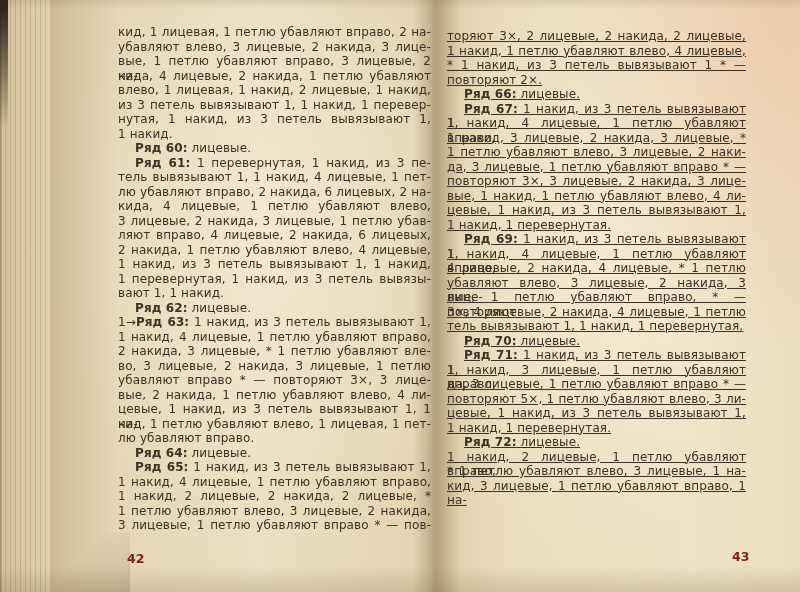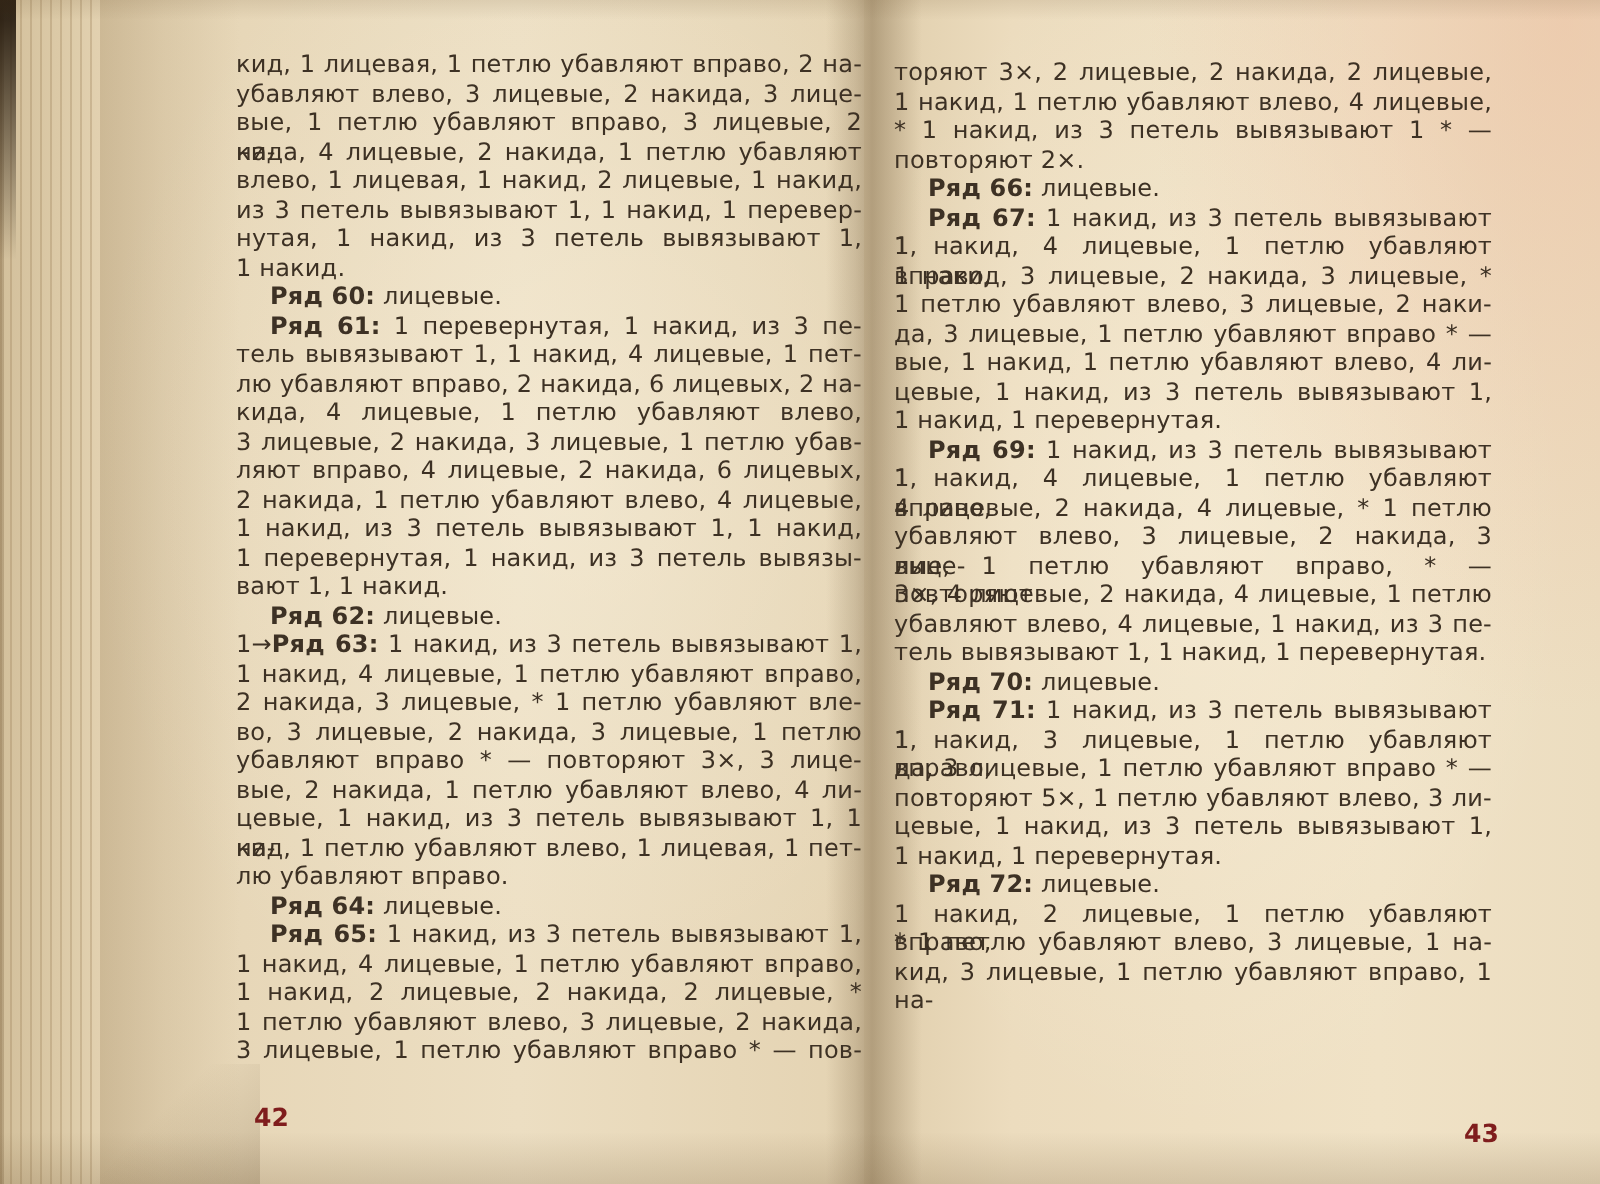--- a/index.html
+++ b/index.html
@@ -32,29 +32,29 @@
      background:linear-gradient(180deg, rgba(0,0,0,0) 0%, rgba(110,85,50,.20) 100%);}
   .bottom-left-shade{position:absolute;left:0;bottom:0;width:130px;height:60px;
      background:linear-gradient(135deg, rgba(0,0,0,0) 55%, rgba(100,78,46,.22) 100%);}
   .top-shade{position:absolute;left:0;top:0;width:800px;height:10px;
      background:linear-gradient(180deg, rgba(120,95,60,.14) 0%, rgba(0,0,0,0) 100%);}
 
   
   .text-col{position:absolute;color:#3d3124;font-size:12px;line-height:14.5px;
      letter-spacing:.1px;}
   .text-col.left{left:118px;top:25px;width:313px;}
-  .text-col.right{left:447px;top:29px;width:299px;}
+  .text-col.right{left:447px;top:29px;width:299px;text-decoration:underline;}
   .ln{text-align:justify;text-align-last:justify;height:14.5px;overflow:visible;white-space:nowrap0;}
   .ln.end{text-align-last:left;}
   .ln.ind{text-indent:17px;}
   .b{font-weight:bold;}
   .pre{font-weight:normal;}
   .pgnum{position:absolute;font-weight:bold;font-size:12.5px;color:#7f1d1d;}
   .pgnum.left{left:127px;top:551px;}
-  .pgnum.right{left:732px;top:549px;margin-top:10px;}
+  .pgnum.right{left:732px;top:549px;}
 </style>
 </head>
 <body>
 
 <div class="stage">
 
   <div class="page-left-surface"></div>
   <div class="page-right-surface"></div>
   <div class="edge-stripes"></div>
   <div class="edge-curve"></div>
@@ -105,30 +105,30 @@
       <div class="ln">торяют 3×, 2 лицевые, 2 накида, 2 лицевые,</div>
       <div class="ln">1 накид, 1 петлю убавляют влево, 4 лицевые,</div>
       <div class="ln">* 1 накид, из 3 петель вывязывают 1 * —</div>
       <div class="ln end">повторяют 2×.</div>
       <div class="ln end ind"><span class="b">Ряд 66:</span> лицевые.</div>
       <div class="ln ind"><span class="b">Ряд 67:</span> 1 накид, из 3 петель вывязывают 1,</div>
       <div class="ln">1 накид, 4 лицевые, 1 петлю убавляют вправо,</div>
       <div class="ln">1 накид, 3 лицевые, 2 накида, 3 лицевые, *</div>
       <div class="ln">1 петлю убавляют влево, 3 лицевые, 2 наки-</div>
       <div class="ln">да, 3 лицевые, 1 петлю убавляют вправо * —</div>
+      <div class="ln">повторяют 3×, 3 лицевые, 2 накида, 3 лице-</div>
       <div class="ln">вые, 1 накид, 1 петлю убавляют влево, 4 ли-</div>
       <div class="ln">цевые, 1 накид, из 3 петель вывязывают 1,</div>
       <div class="ln end">1 накид, 1 перевернутая.</div>
       <div class="ln ind"><span class="b">Ряд 69:</span> 1 накид, из 3 петель вывязывают 1,</div>
       <div class="ln">1 накид, 4 лицевые, 1 петлю убавляют вправо,</div>
       <div class="ln">4 лицевые, 2 накида, 4 лицевые, * 1 петлю</div>
       <div class="ln">убавляют влево, 3 лицевые, 2 накида, 3 лице-</div>
       <div class="ln">вые, 1 петлю убавляют вправо, * — повторяют</div>
       <div class="ln">3×, 4 лицевые, 2 накида, 4 лицевые, 1 петлю</div>
-      <div class="ln">убавляют влево, 4 лицевые, 1 накид, из 3 пе-</div>
       <div class="ln end">тель вывязывают 1, 1 накид, 1 перевернутая.</div>
       <div class="ln end ind"><span class="b">Ряд 70:</span> лицевые.</div>
       <div class="ln ind"><span class="b">Ряд 71:</span> 1 накид, из 3 петель вывязывают 1,</div>
       <div class="ln">1 накид, 3 лицевые, 1 петлю убавляют вправо,</div>
       <div class="ln">да, 3 лицевые, 1 петлю убавляют вправо * —</div>
       <div class="ln">повторяют 5×, 1 петлю убавляют влево, 3 ли-</div>
       <div class="ln">цевые, 1 накид, из 3 петель вывязывают 1,</div>
       <div class="ln end">1 накид, 1 перевернутая.</div>
       <div class="ln end ind"><span class="b">Ряд 72:</span> лицевые.</div>
       <div class="ln">1 накид, 2 лицевые, 1 петлю убавляют вправо,</div>

